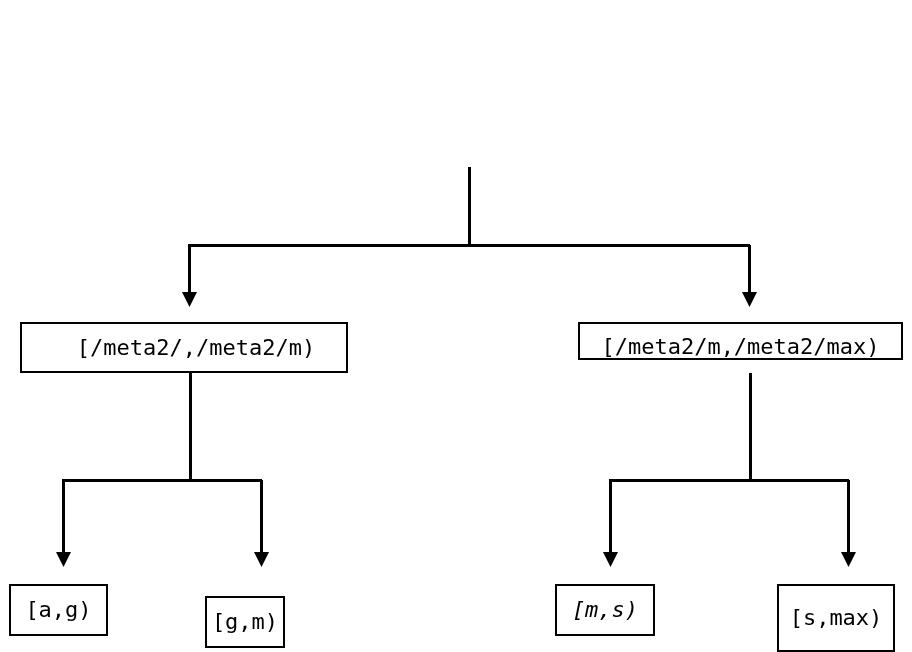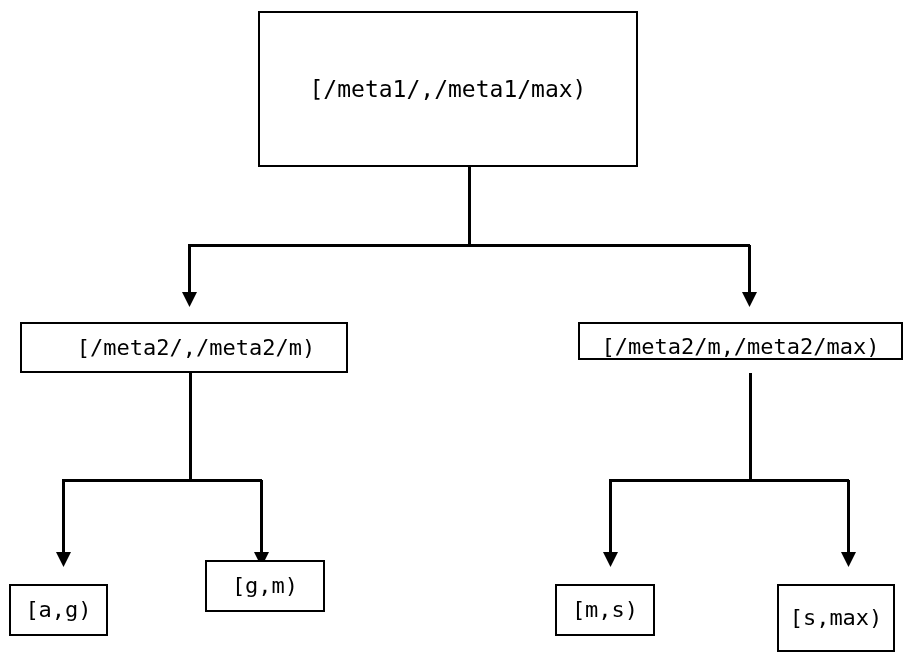--- a/index.html
+++ b/index.html
@@ -75,41 +75,38 @@
     <g stroke="#000000" stroke-width="3" fill="none" shape-rendering="crispEdges">
       <line x1="750" y1="373" x2="750" y2="480"></line>
       <line x1="609" y1="480" x2="849" y2="480"></line>
       <line x1="610" y1="480" x2="610" y2="552"></line>
       <line x1="848" y1="480" x2="848" y2="552"></line>
     </g>
     <polygon points="603,552 618,552 610.5,567" fill="#000000" stroke="none"></polygon>
     <polygon points="841,552 856,552 848.5,567" fill="#000000" stroke="none"></polygon>
   </svg>
 
-  <div class="node node-root" style="left:258px; top:11px; width:380px; height:156px;">
-    <span class="node-label">[/meta1/,/meta1/max)</span>
-  </div>
 
   <div class="node node-mid" style="left:20px; top:322px; width:328px; height:51px;padding-left:24px;">
     <span class="node-label">[/meta2/,/meta2/m)</span>
   </div>
 
   <div class="node node-mid" style="left:578px; top:322px; width:325px; height:38px;align-items:flex-end;">
     <span class="node-label">[/meta2/m,/meta2/max)</span>
   </div>
 
   <div class="node node-leaf" style="left:9px; top:584px; width:99px; height:52px;">
     <span class="node-label">[a,g)</span>
   </div>
 
-  <div class="node node-leaf" style="left:205px; top:560px; width:120px; height:52px;">
+  <div class="node node-leaf" style="left:205px; top:596px; width:80px; height:52px;">
     <span class="node-label">[g,m)</span>
   </div>
 
-  <div class="node node-leaf" style="left:555px; top:584px; width:100px; height:52px;">
+  <div class="node node-leaf" style="left:555px; top:584px; width:100px; height:52px;font-style:italic;">
     <span class="node-label">[m,s)</span>
   </div>
 
   <div class="node node-leaf" style="left:777px; top:584px; width:118px; height:68px;">
     <span class="node-label">[s,max)</span>
   </div>
 
 </div>
 
 </body></html>

